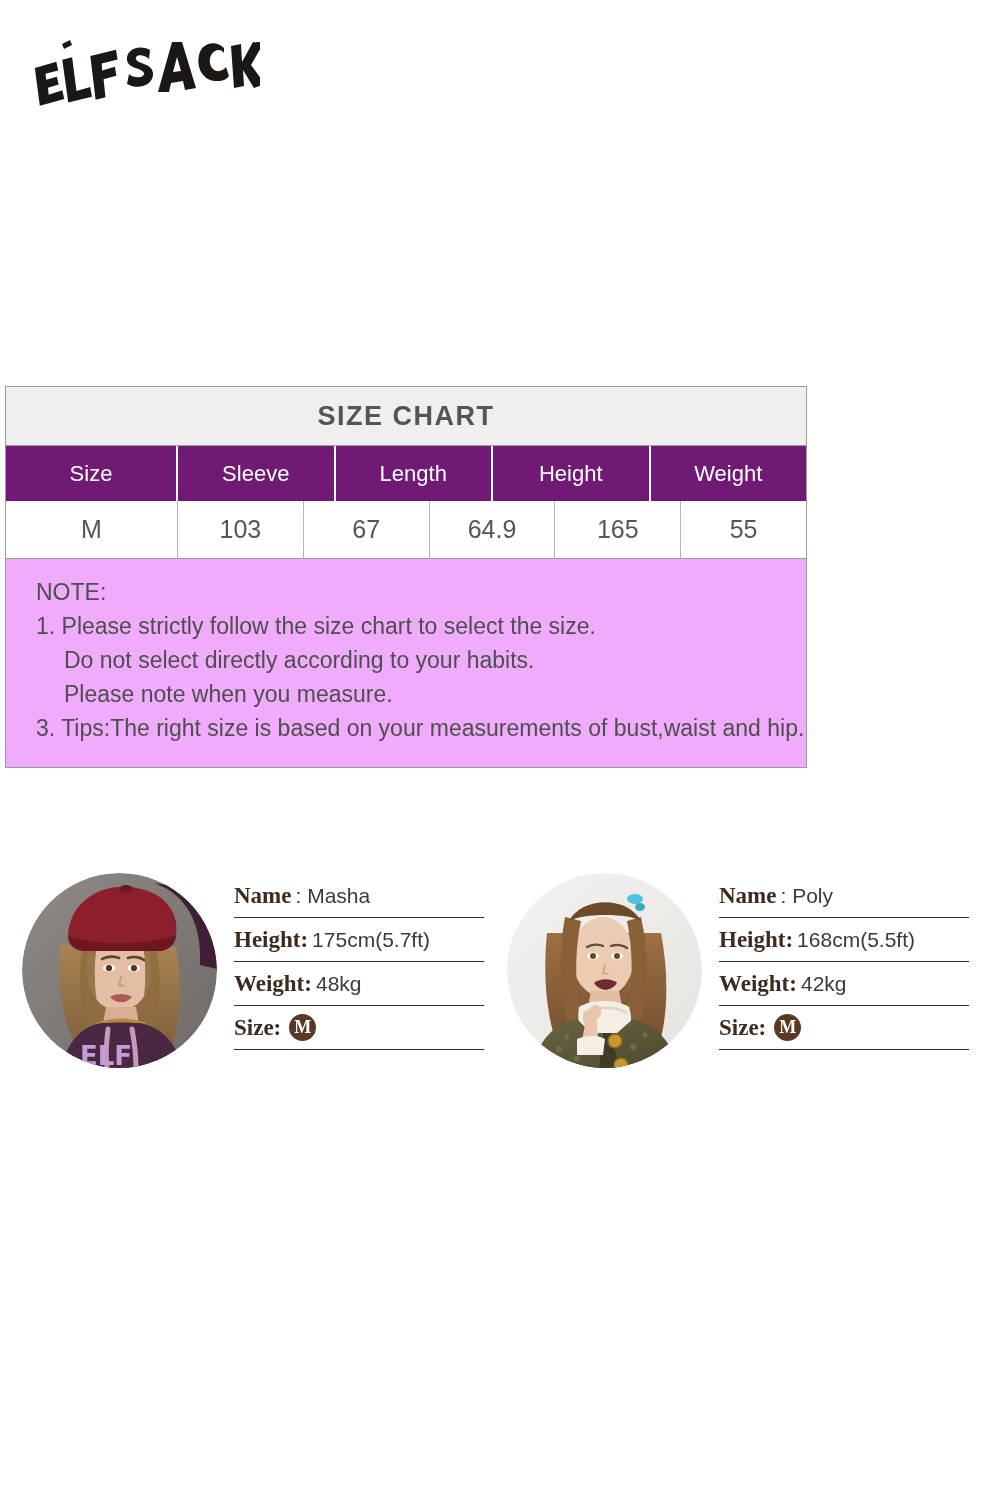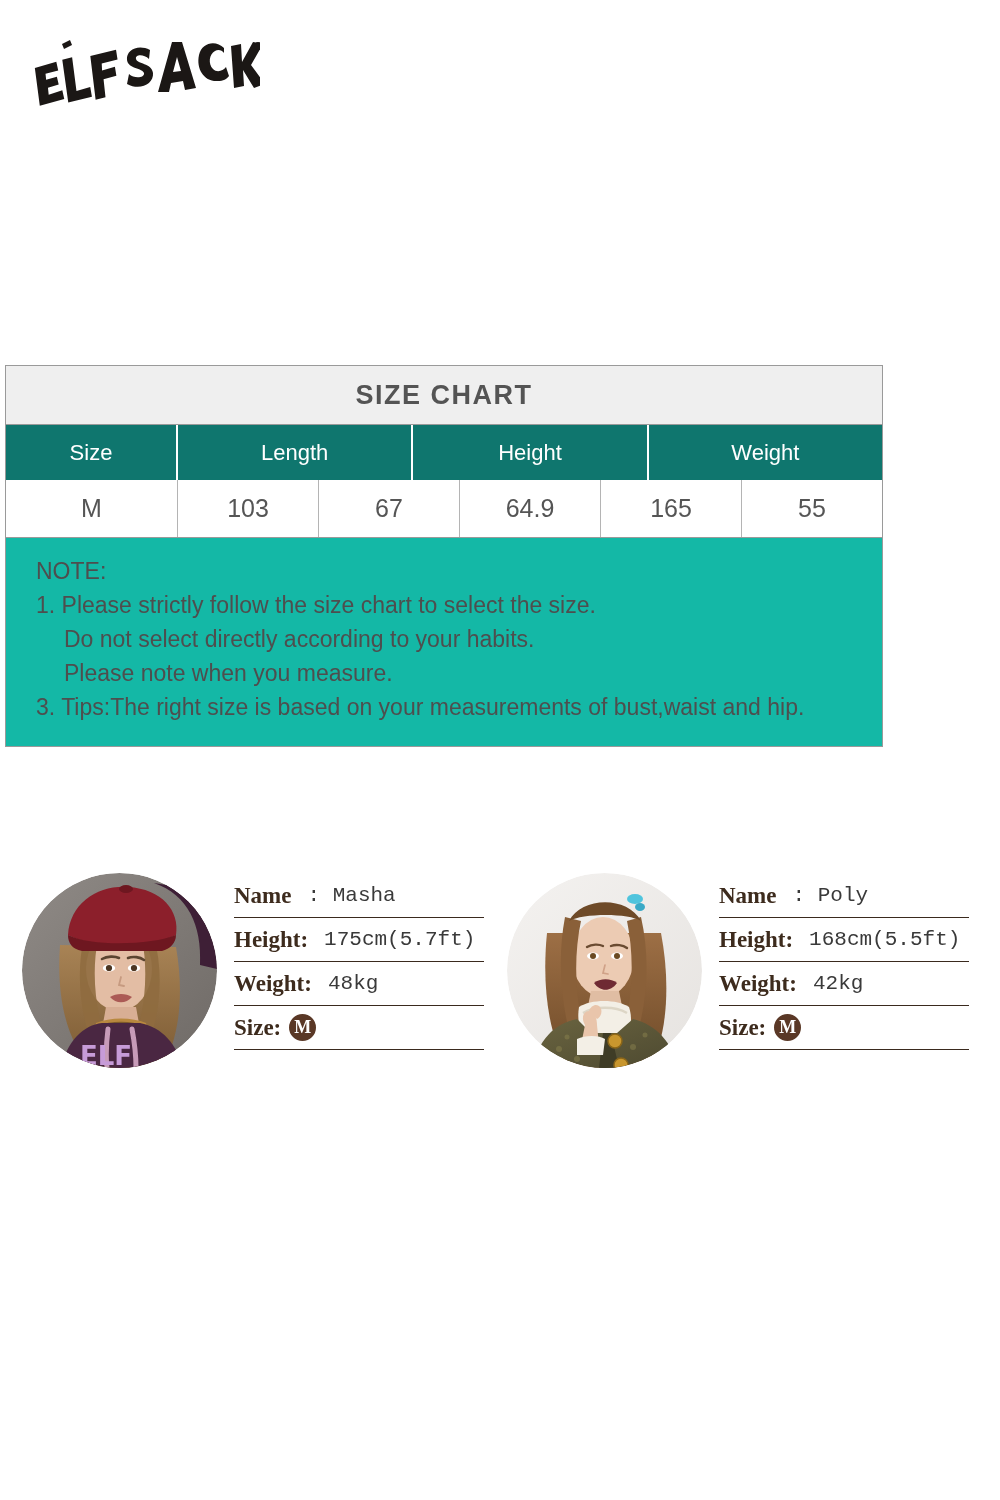--- a/index.html
+++ b/index.html
@@ -27,22 +27,22 @@
   .logo-letter {
     font-family: "DejaVu Sans", sans-serif;
     font-weight: bold;
     fill: #1b1715;
   }
 
   
   #size-chart-table {
     position: absolute;
     left: 5px;
-    top: 365px;
-    width: 878px;
+    top: 386px;
+    width: 802px;
     border: 1px solid #9a9a9a;
     box-sizing: border-box;
     background: #fff;
   }
   .chart-title-row {
     background: #efefef;
     height: 58px;
     display: flex;
     align-items: center;
     justify-content: center;
@@ -50,21 +50,21 @@
   }
   .chart-title-text {
     font-family: "Liberation Sans", sans-serif;
     font-weight: bold;
     font-size: 27px;
     letter-spacing: 1.5px;
     color: #545454;
   }
   .chart-head-row {
     display: flex;
-    background: #0f766e;
+    background: #701a75;
     height: 55px;
   }
   .chart-head-cell {
     flex: 1 1 0;
     display: flex;
     align-items: center;
     justify-content: center;
     color: #ffffff;
     font-size: 22px;
     font-family: "Liberation Sans", sans-serif;
@@ -90,21 +90,21 @@
     font-family: "Liberation Sans", sans-serif;
     border-right: 1px solid #b4b4b4;
     box-sizing: border-box;
   }
   .chart-body-cell:last-child { border-right: none; }
   .chart-body-cell.col-size { flex: 0 0 172px; }
 
   
   .note-block {
     padding: 16px 0 22px 30px;
-    background: #14b8a6;
+    background: #f0abfc;
   }
   .note-line {
     color: #4e4e4e;
     font-size: 23px;
     line-height: 34px;
     font-family: "Liberation Sans", sans-serif;
     white-space: pre;
   }
   .note-line.indented { padding-left: 28px; }
 
@@ -143,24 +143,24 @@
     box-sizing: border-box;
   }
   .info-label {
     font-family: "Liberation Serif", serif;
     font-weight: bold;
     font-size: 23px;
     color: #3d2b1d;
     white-space: pre;
   }
   .info-value {
-    font-family: Liberation Mono, monospace;
+    font-family: Liberation Sans, sans-serif;
     font-size: 21px;
     color: #3a3a3a;
-    margin-left: 16px;
+    margin-left: 4px;
     white-space: pre;
   }
   .size-badge {
     display: inline-flex;
     align-items: center;
     justify-content: center;
     width: 27px;
     height: 27px;
     border-radius: 50%;
     background: #5a3826;
@@ -212,20 +212,21 @@
 </div>
 
 <div id="size-chart-table">
 
   <div class="chart-title-row">
     <span class="chart-title-text">SIZE CHART</span>
   </div>
 
   <div class="chart-head-row">
     <div class="chart-head-cell col-size">Size</div>
+    <div class="chart-head-cell">Sleeve</div>
     <div class="chart-head-cell">Length</div>
     <div class="chart-head-cell">Height</div>
     <div class="chart-head-cell">Weight</div>
   </div>
 
   <div class="chart-body-row">
     <div class="chart-body-cell col-size">M</div>
     <div class="chart-body-cell">103</div>
     <div class="chart-body-cell">67</div>
     <div class="chart-body-cell">64.9</div>

